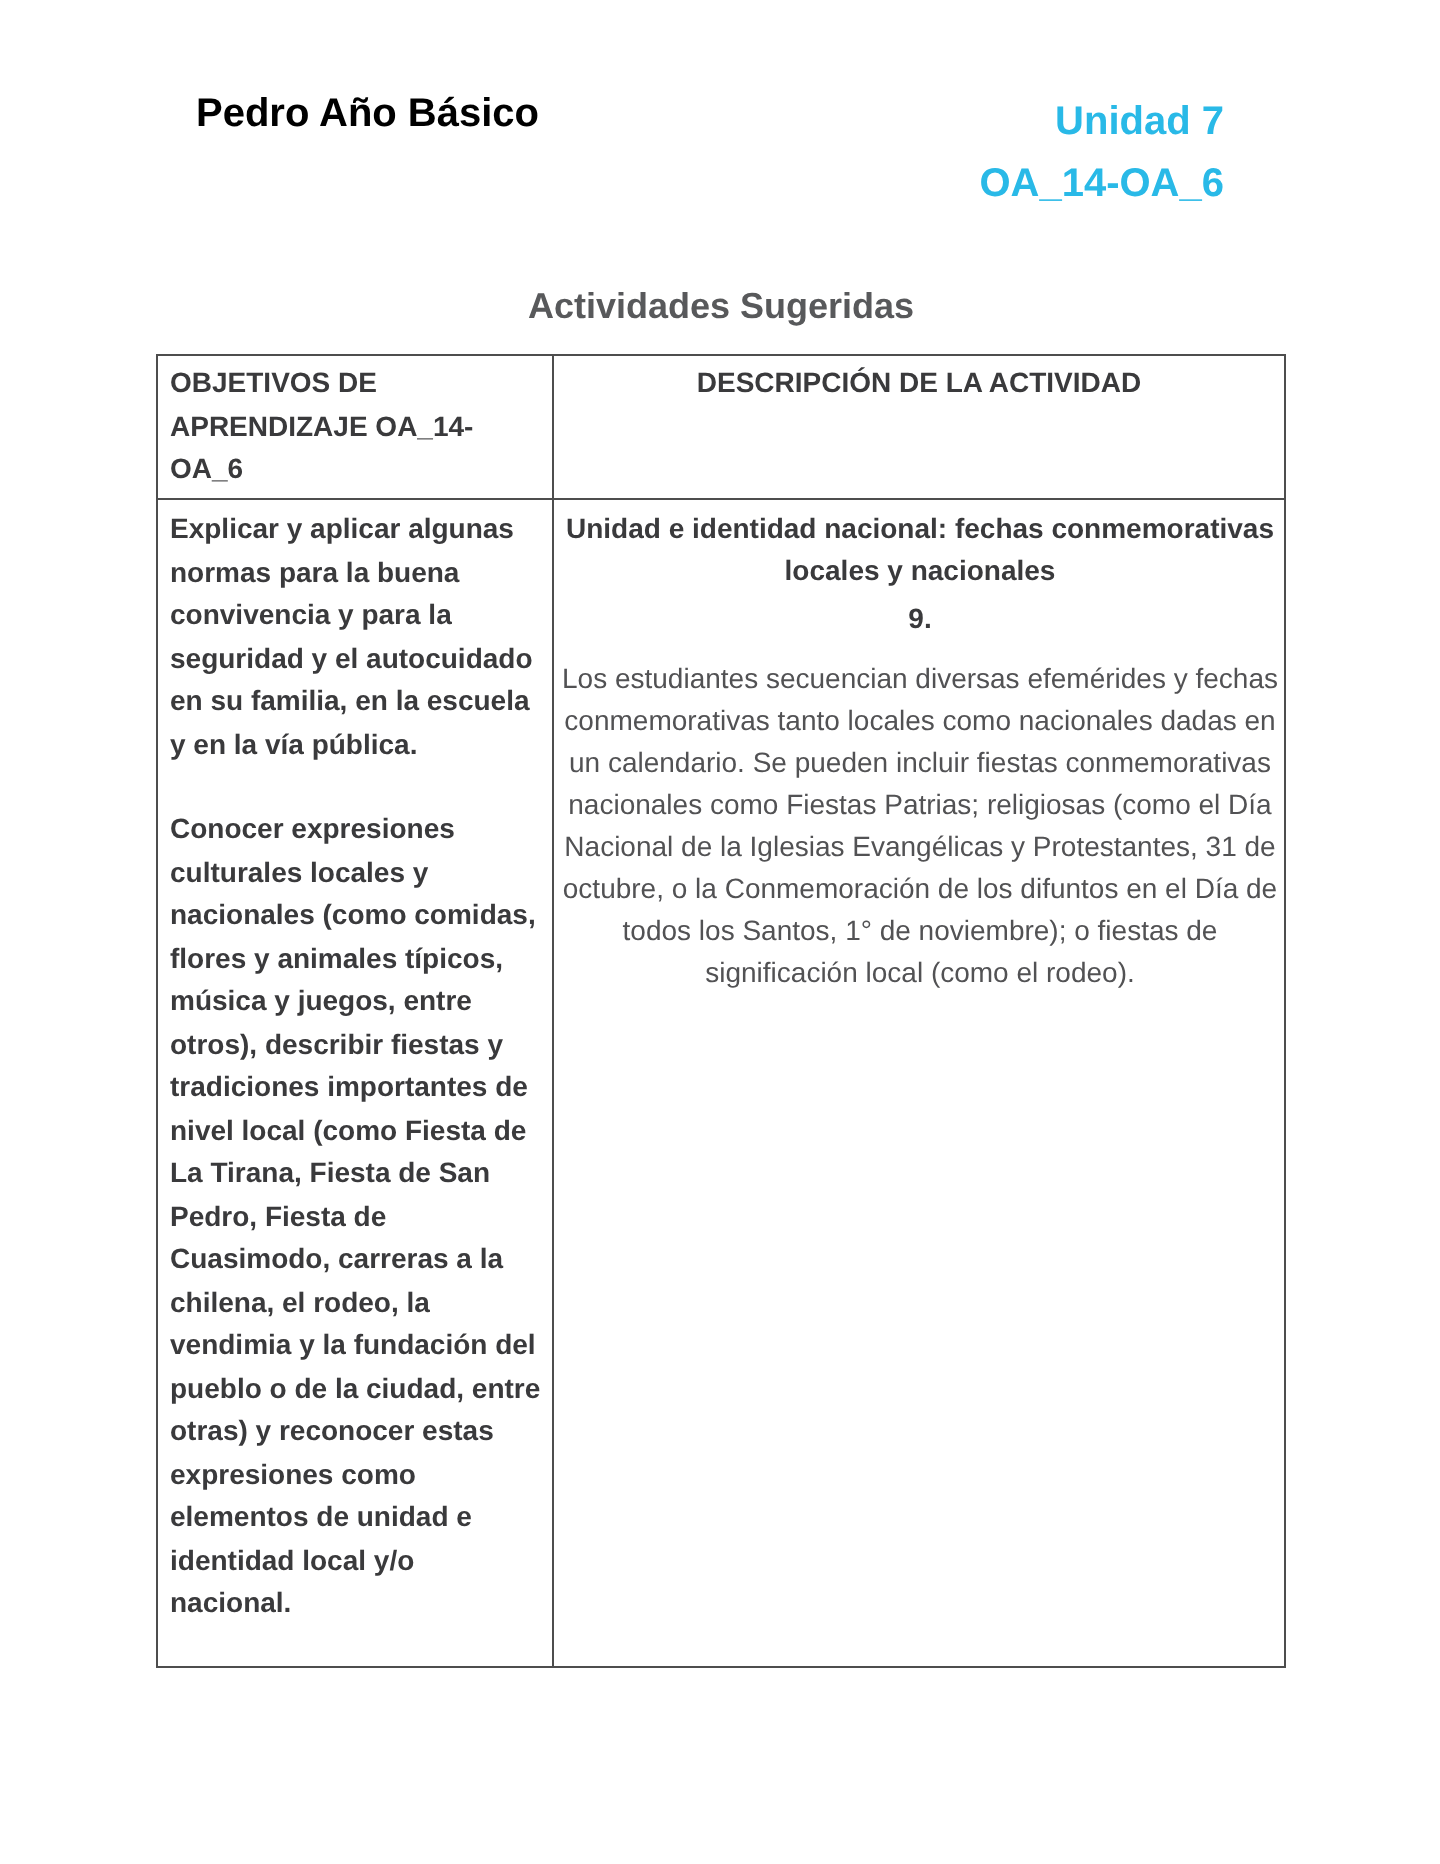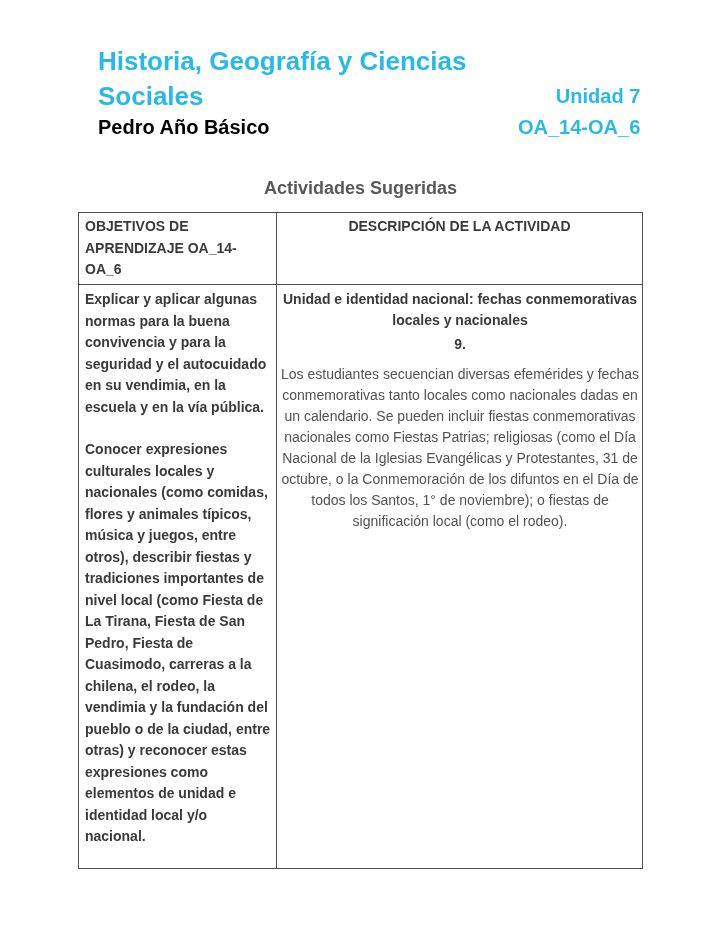--- a/index.html
+++ b/index.html
@@ -112,42 +112,41 @@
   }
   .activity-body { margin: 0; }
 </style>
 </head>
 <body>
 
 <div class="page">
 
   <header class="doc-header">
     <div class="header-left">
-      <h1 class="doc-title">Historia, Geografía y Ciencias Sociales</h1>
       <div class="doc-subtitle">Pedro Año Básico</div>
     </div>
     <div class="header-right">
       <div class="unit-label">Unidad 7</div>
       <div class="oa-code">OA_14-OA_6</div>
     </div>
   </header>
 
   <h2 class="section-title">Actividades Sugeridas</h2>
 
   <table class="activities-table">
     <thead>
       <tr>
         <th class="col-objectives">OBJETIVOS DE APRENDIZAJE OA_14-OA_6</th>
         <th class="col-description">DESCRIPCIÓN DE LA ACTIVIDAD</th>
       </tr>
     </thead>
     <tbody>
       <tr>
         <td class="objectives-cell">
-          <p>Explicar y aplicar algunas normas para la buena convivencia y para la seguridad y el autocuidado en su vendimia, en la escuela y en la vía pública.</p>
+          <p>Explicar y aplicar algunas normas para la buena convivencia y para la seguridad y el autocuidado en su familia, en la escuela y en la vía pública.</p>
           <p>Conocer expresiones culturales locales y nacionales (como comidas, flores y animales típicos, música y juegos, entre otros), describir fiestas y tradiciones importantes de nivel local (como Fiesta de La Tirana, Fiesta de San Pedro, Fiesta de Cuasimodo, carreras a la chilena, el rodeo, la vendimia y la fundación del pueblo o de la ciudad, entre otras) y reconocer estas expresiones como elementos de unidad e identidad local y/o nacional.</p>
         </td>
         <td class="description-cell">
           <p class="activity-title">Unidad e identidad nacional: fechas conmemorativas locales y nacionales</p>
           <p class="activity-number">9.</p>
           <p class="activity-body">Los estudiantes secuencian diversas efemérides y fechas conmemorativas tanto locales como nacionales dadas en un calendario. Se pueden incluir fiestas conmemorativas nacionales como Fiestas Patrias; religiosas (como el Día Nacional de la Iglesias Evangélicas y Protestantes, 31 de octubre, o la Conmemoración de los difuntos en el Día de todos los Santos, 1° de noviembre); o fiestas de significación local (como el rodeo).</p>
         </td>
       </tr>
     </tbody>
   </table>

